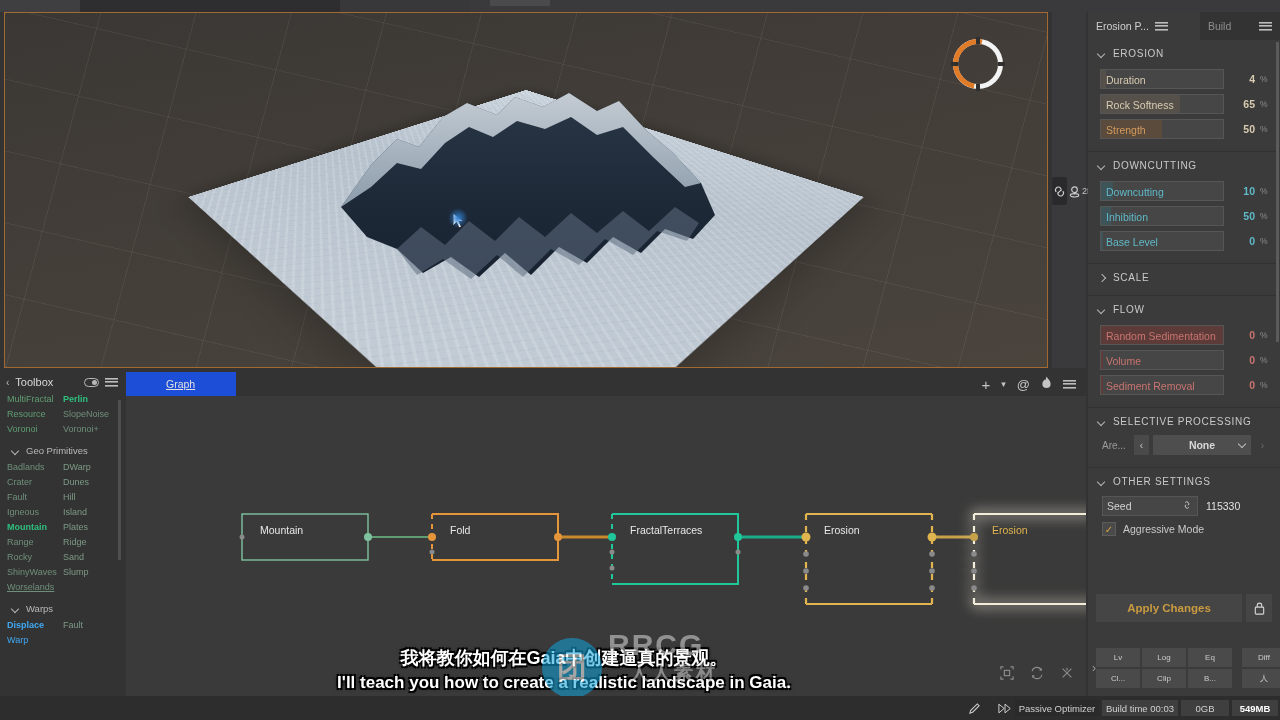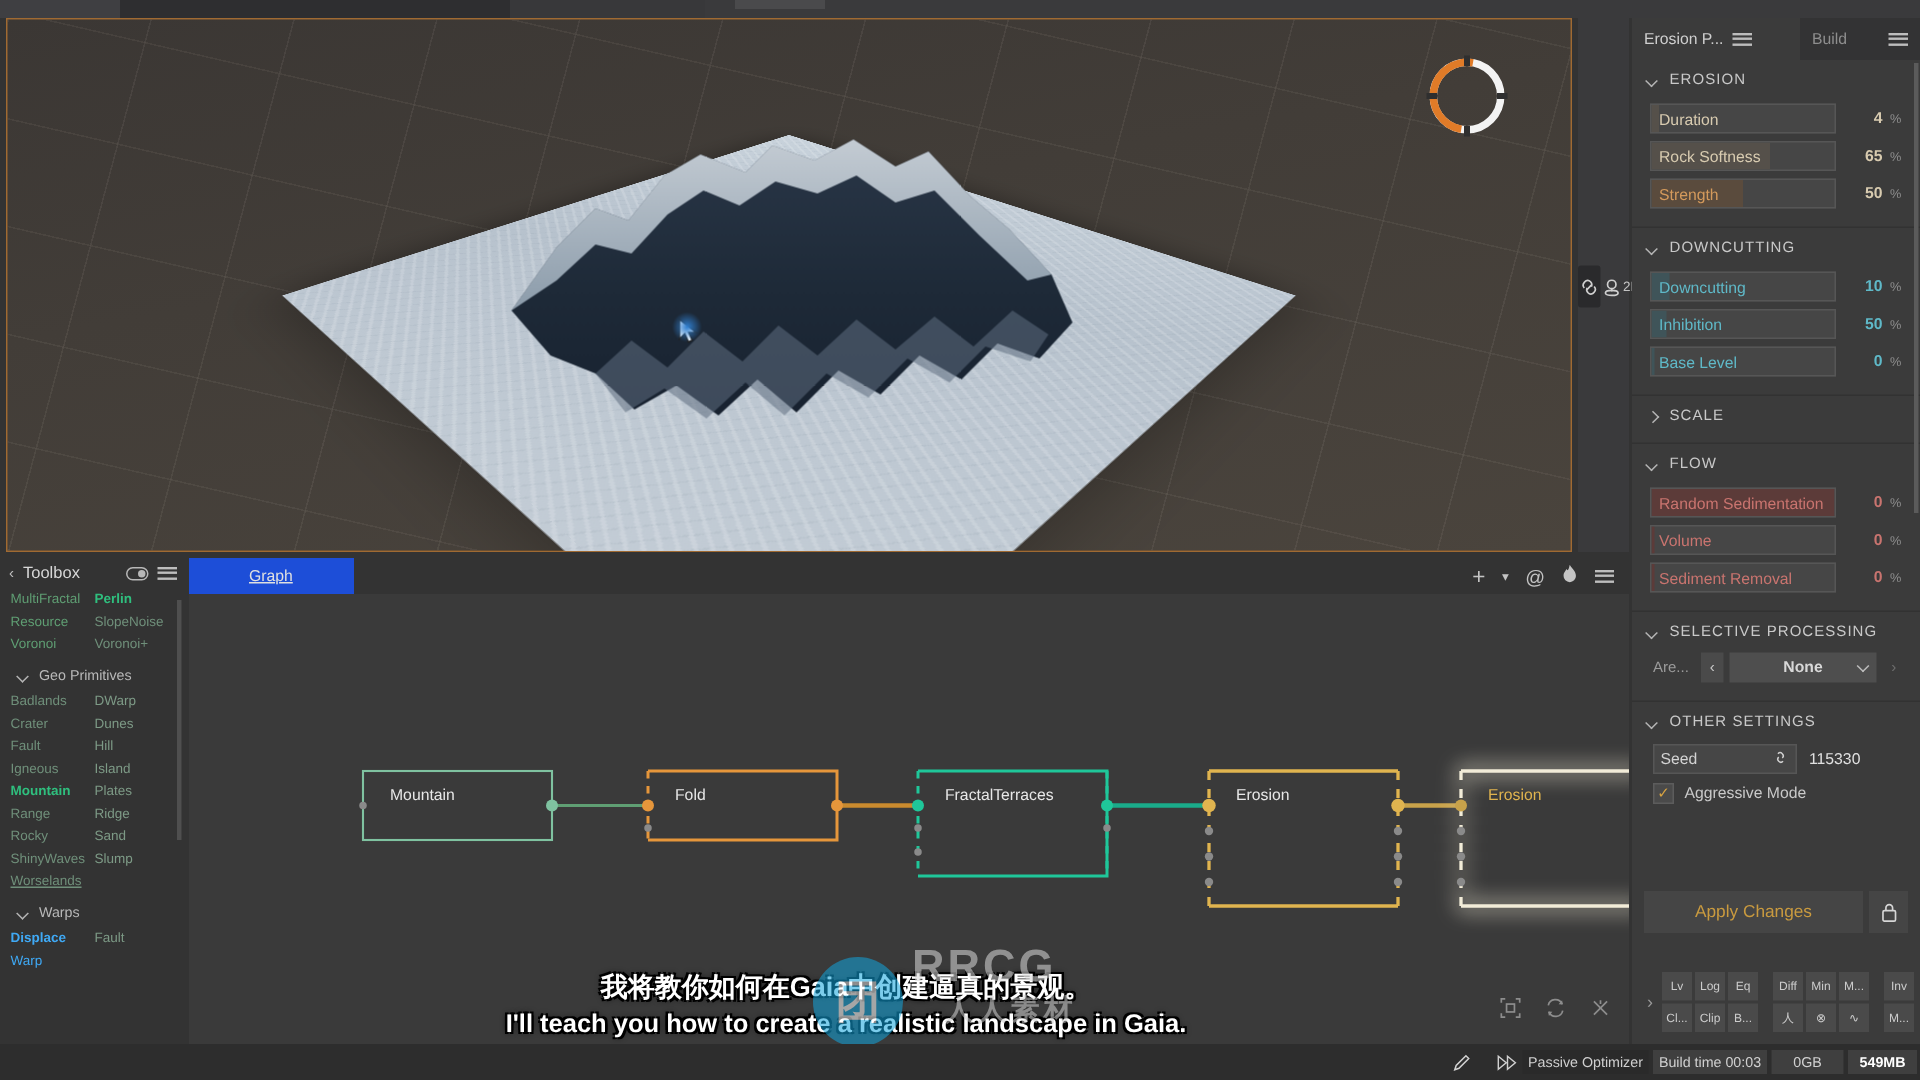--- a/index.html
+++ b/index.html
@@ -119,34 +119,34 @@
 
   .chkrow { display:flex; align-items:center; gap:7px; margin:6px 10px 0 14px; }
   .chkbox { width:14px; height:14px; background:#4a4a4a; border:1px solid #5c5c5c;
      color:#d9a441; font-size:10px; display:flex; align-items:center; justify-content:center; }
   .chklabel { font-size:10.5px; color:#c9c9c9; }
 
   .rp-scroll { position:absolute; right:1px; top:30px; width:3px; height:300px; background:#5b5b5b; }
 
   
   .applybar { position:absolute; left:0; top:578px; width:192px; height:36px;
-     background:#3b3b3b; display:flex; align-items:center; padding:0 8px; gap:4px; }
+     background:#3b3b3b; display:flex; align-items:center; padding:0 8px; gap:4px;font-weight:bold; }
   .applybtn { flex:1 1 auto; height:28px; background:#454545; color:#c99a3f;
      display:flex; align-items:center; justify-content:center; font-size:11.5px; }
   .lockbtn { width:26px; height:28px; background:#454545; display:flex; align-items:center;
      justify-content:center; color:#d6d6d6; }
 
   
   .opgrid { position:absolute; left:0; top:616px; width:192px; height:80px; background:#3b3b3b;
      display:flex; align-items:center; padding-left:4px; }
   .opexp { width:16px; color:#9a9a9a; font-size:12px; text-align:center; }
   .opcols { display:flex; gap:10px; }
   .opcol { display:grid; grid-template-columns:repeat(3,1fr); gap:2px; }
   .opcol.single { grid-template-columns:1fr; }
-  .opbtn { width:20px; height:19px; background:#4a4a4a; color:#cccccc; font-size:8px;
+  .opbtn { width:44px; height:19px; background:#4a4a4a; color:#cccccc; font-size:8px;
      display:flex; align-items:center; justify-content:center; }
 
   
   #toolbox { position:absolute; left:0px; top:372px; width:124px; height:320px; background:#333333; }
   .tb-hd { display:flex; align-items:center; height:20px; padding:0 6px; gap:6px; }
   .tb-back { color:#bfbfbf; font-size:10px; }
   .tb-title { font-size:11px; color:#d8d8d8; flex:1 1 auto; }
   .pill { width:15px; height:9px; border:1.3px solid #b8b8b8; border-radius:5px; position:relative; }
   .pill::after { content:""; position:absolute; right:1px; top:1px; width:5px; height:5px;
      border-radius:50%; background:#b8b8b8; }

